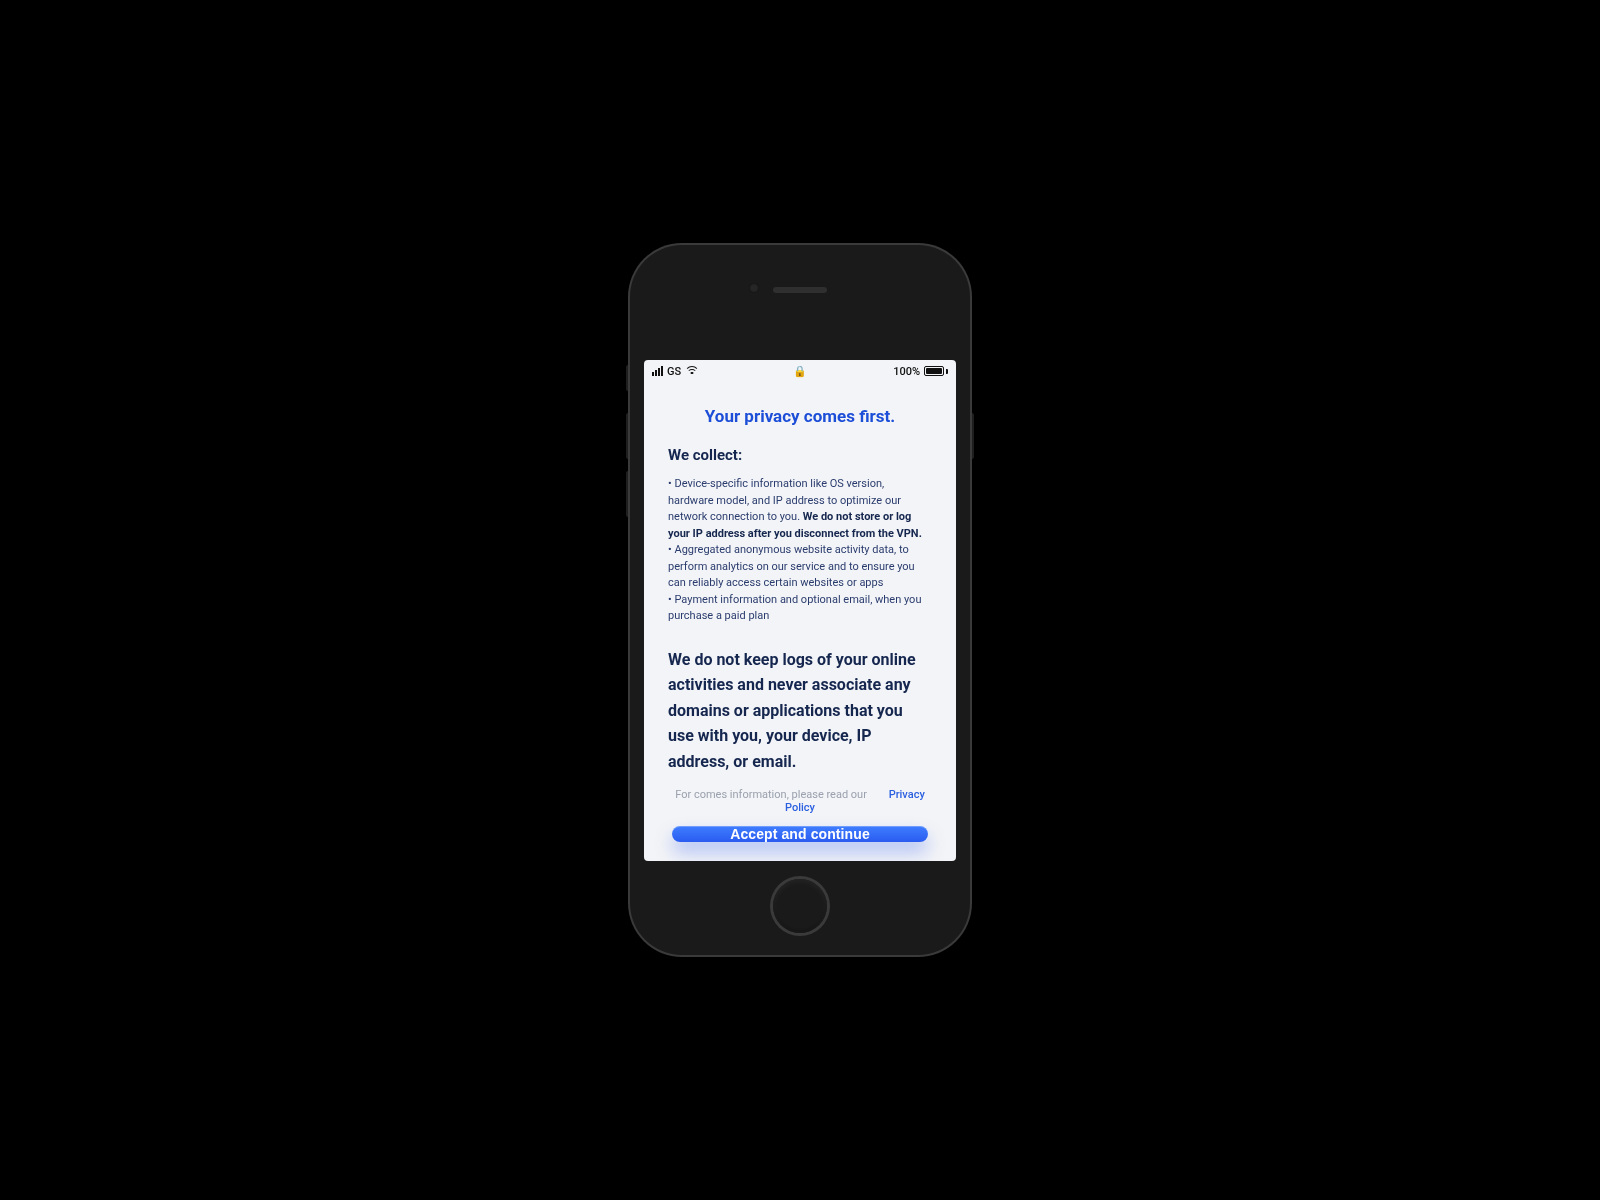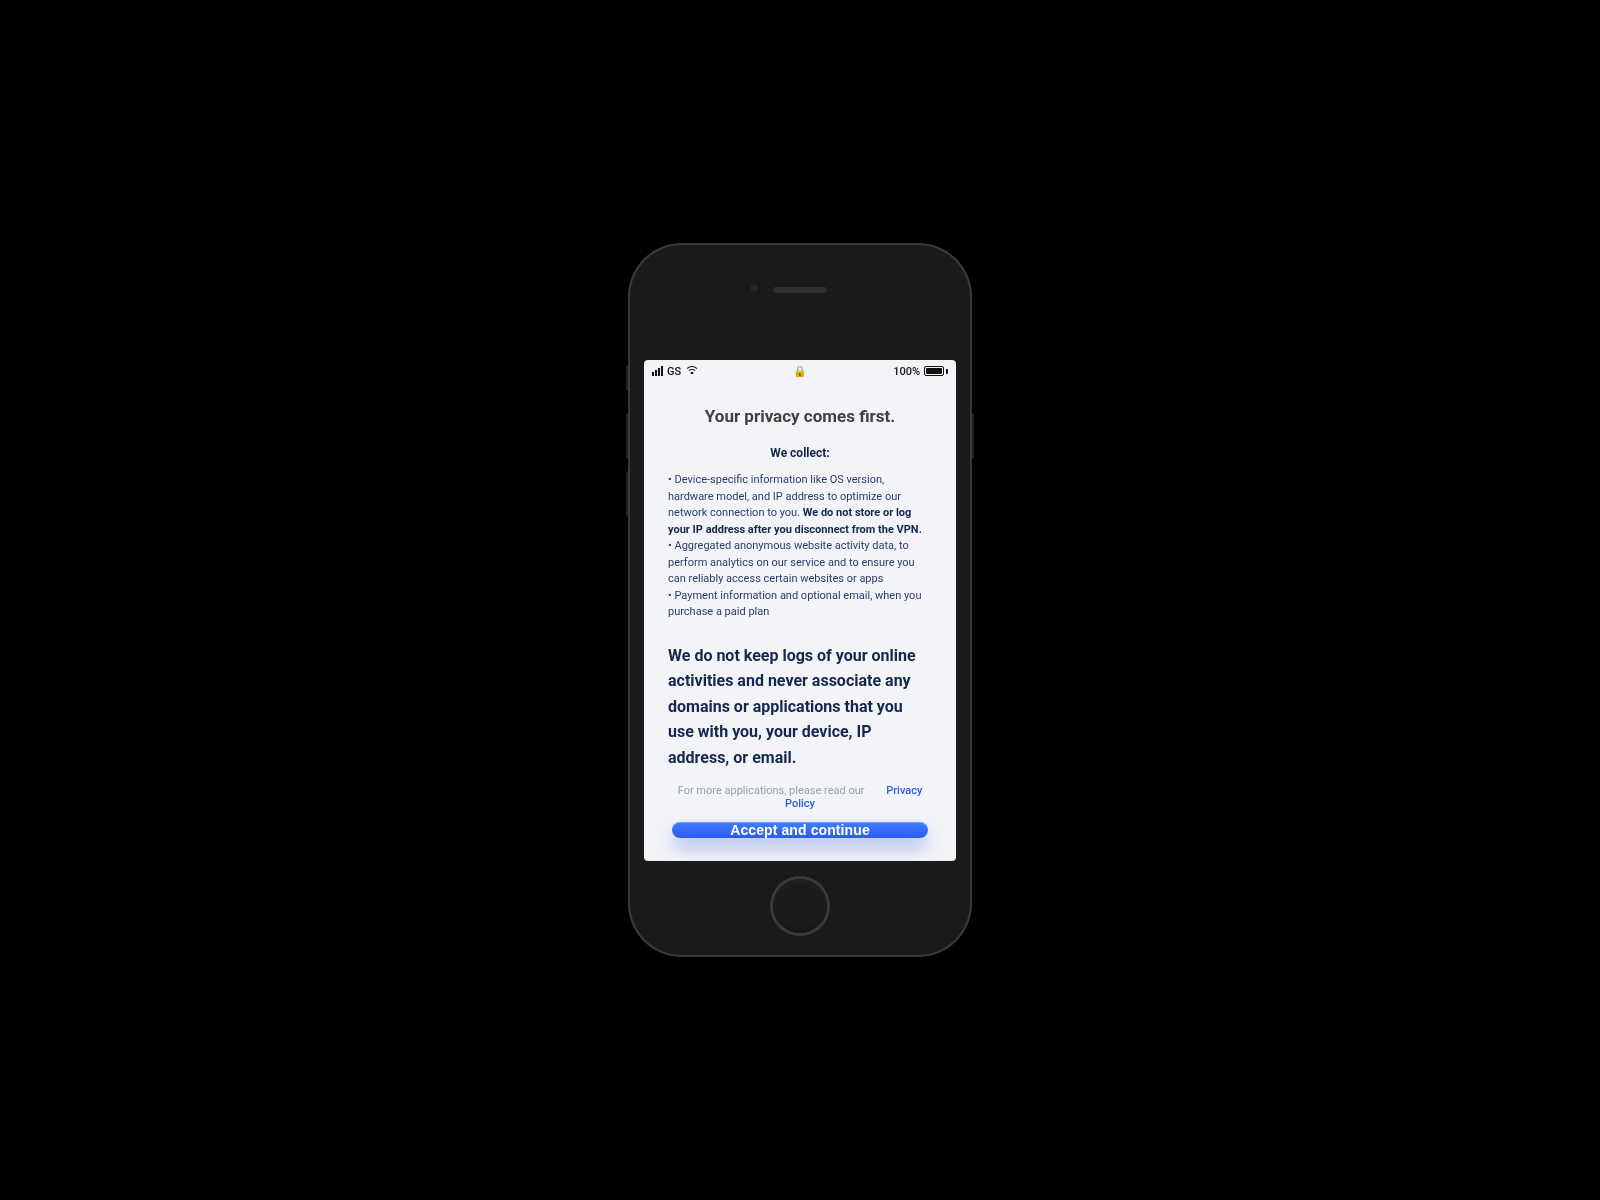--- a/index.html
+++ b/index.html
@@ -72,27 +72,27 @@
     .wifi span   { width:3px;  height:1.5px; top:6px; border:none; background:#111; border-radius:2px;}
     .lock { font-size:11px; }
     .battery { display:inline-flex; align-items:center; gap:2px; }
     .battery .shell{ width:20px; height:10px; border:1px solid #111; border-radius:2px; position:relative; }
     .battery .shell::after{content:"";position:absolute;left:1px;top:1px;bottom:1px;right:1px;background:#111;border-radius:1px;}
     .battery .cap{ width:2px; height:5px; background:#111; border-radius:0 1px 1px 0; }
 
     
     .content { padding: 18px 24px 16px; height: calc(100% - 22px); display:flex; flex-direction:column; }
     .title {
-      text-align:center; font-size:17px; font-weight:700; color:#404040; margin-top:6px;
+      text-align:center; font-size:17px; font-weight:700; color:#1d4ed8; margin-top:6px;
     }
     .subtitle {
       text-align:center; font-size:11px; color:#2a3c6e; line-height:1.45; margin-top:12px;
     }
     .section-head {
-      font-size:12px; font-weight:700; color:#15264f; margin-top:20px;text-align:center;
+      font-size:15px; font-weight:700; color:#15264f; margin-top:20px;
     }
     .bullets { margin-top:12px; display:flex; flex-direction:column; }
     .bullet { font-size:11px; color:#2a3c6e; line-height:1.5; }
     .bullet .bold { font-weight:700; color:#15264f; }
     .no-logs {
       text-align:left; font-size:16px; font-weight:700; color:#15264f; line-height:1.6;
       margin-top:22px;
     }
     .moreinfo {
       text-align:center; font-size:11px; color:#9aa0ad; margin-top:14px;
@@ -162,21 +162,21 @@
             • <span>Aggregated anonymous website activity data, to perform analytics on our service and to ensure you can reliably access certain websites or apps</span>
           </div>
           <div class="bullet">
             • <span>Payment information and optional email, when you purchase a paid plan</span>
           </div>
         </div>
 
         <div class="no-logs">We do not keep logs of your online activities and never associate any domains or applications that you use with  you, your device, IP address, or email.</div>
 
         <div class="moreinfo">
-          <span>For more applications, please read our </span><span class="link">Privacy Policy</span>
+          <span>For comes information, please read our </span><span class="link">Privacy Policy</span>
         </div>
 
         <div class="spacer"></div>
 
         <button class="cta">Accept and continue</button>
       </div>
 
     </div>
   </div>
 </div>

